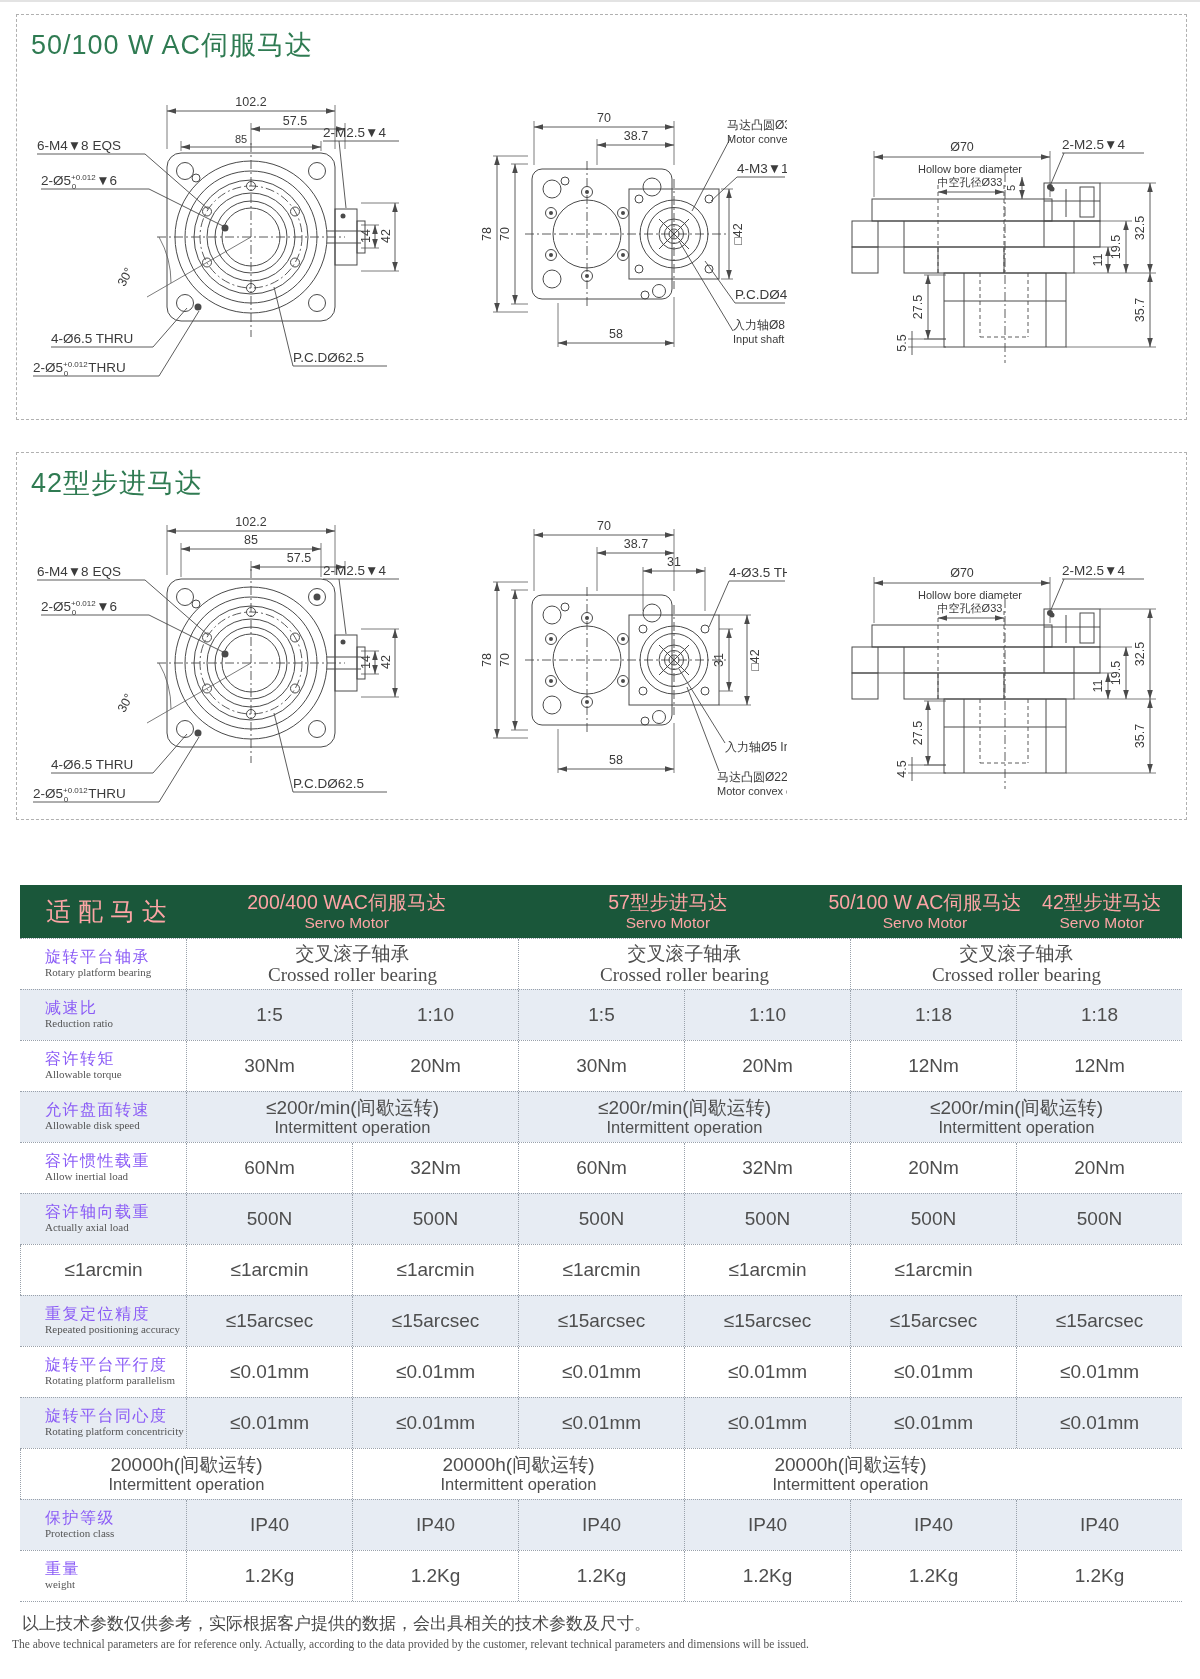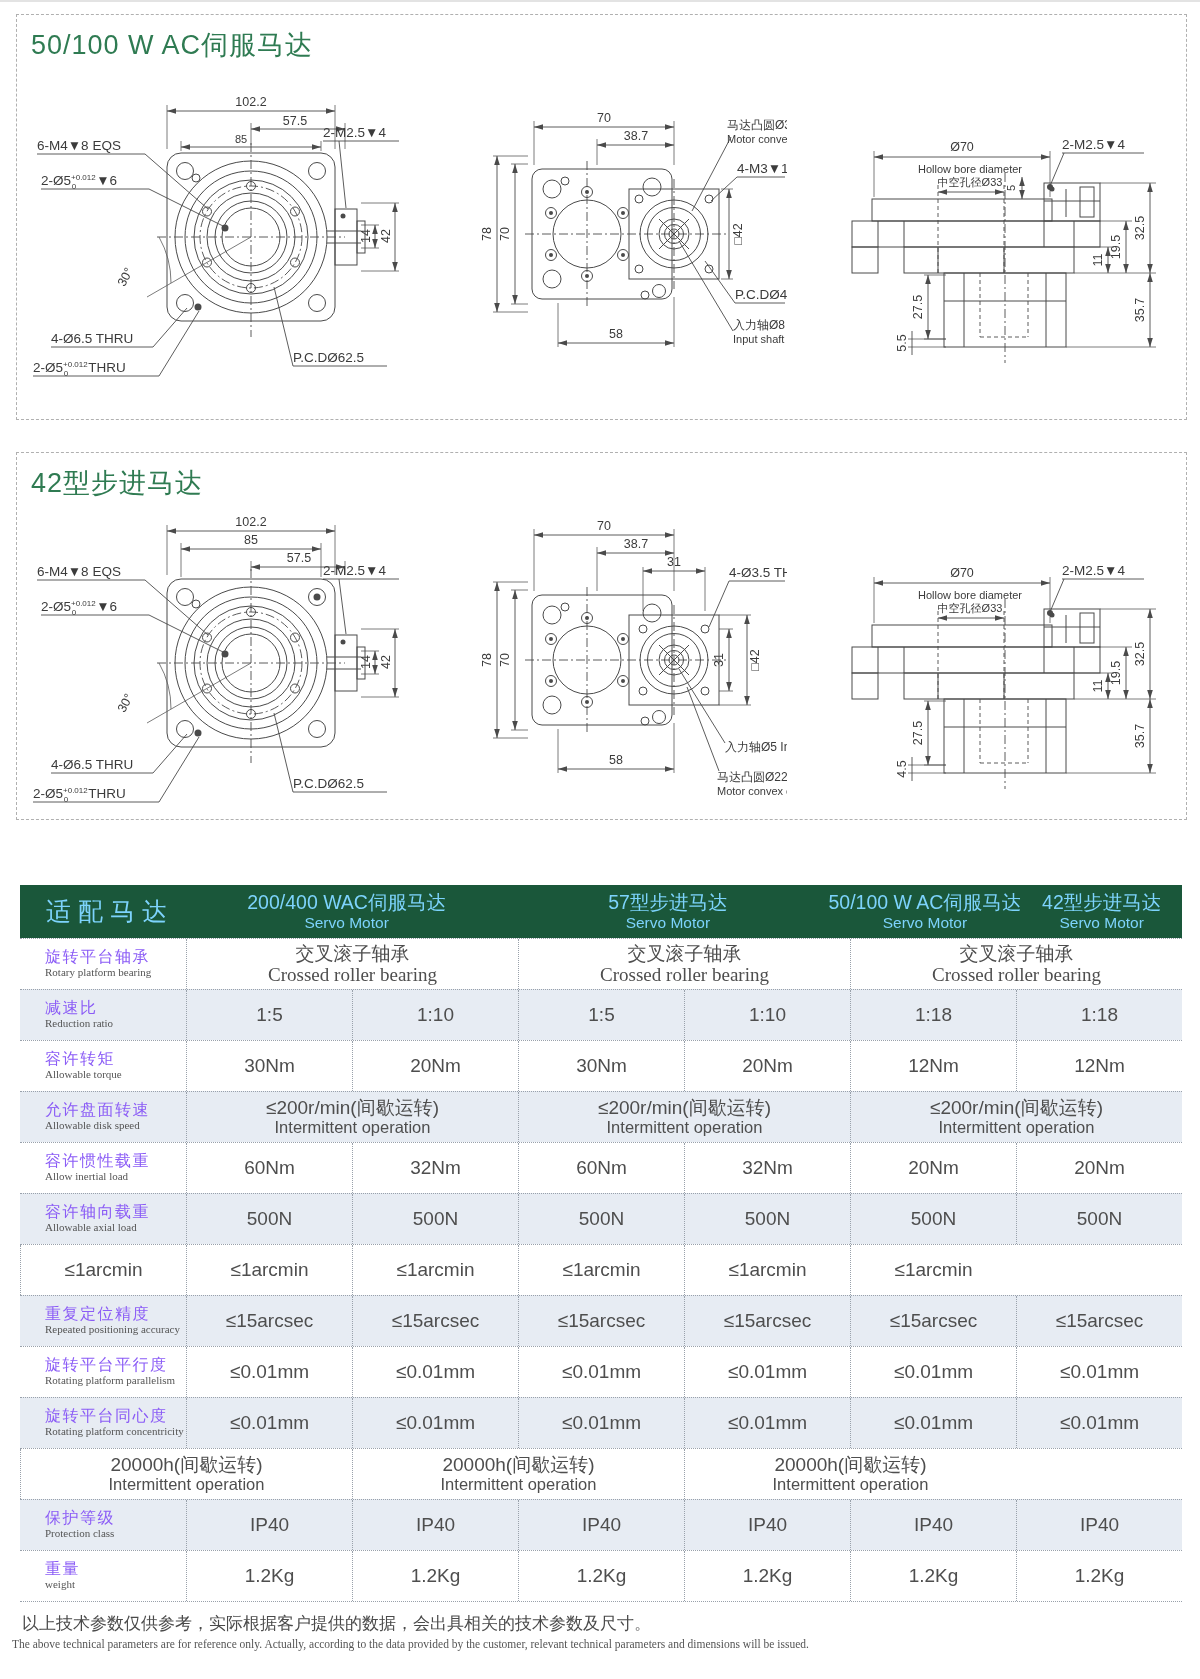--- a/index.html
+++ b/index.html
@@ -16,21 +16,21 @@
   svg .hd{stroke:#4a4a4a;fill:none;stroke-width:.9;stroke-dasharray:4 3;}
   svg .dl{stroke:#4a4a4a;fill:none;stroke-width:.9;}
   svg .dot{fill:#4a4a4a;stroke:none;}
   svg text{font-size:12.5px;fill:#3b3b3b;font-family:"Liberation Sans",sans-serif;}
   svg text.lb{font-size:13.5px;}
   svg text.sm{font-size:11px;}
   svg text.cn{font-size:12px;}
   svg text.mid{text-anchor:middle;}
   
   .spec{position:absolute;left:20px;top:885px;width:1162px;}
-  .thead{display:grid;grid-template-columns:166px repeat(6,1fr);background:#1a573a;color:#7dd3fc;height:53px;}
+  .thead{display:grid;grid-template-columns:166px repeat(6,1fr);background:#1a573a;color:#fca5a5;height:53px;}
   .th0{display:flex;align-items:center;padding-left:26px;font-size:25px;letter-spacing:7px;}
   .thg{grid-column:span 2;display:flex;flex-direction:column;align-items:center;justify-content:center;line-height:1.1;white-space:nowrap;}
   .thg1{grid-column:span 1;display:flex;flex-direction:column;align-items:center;justify-content:center;line-height:1.1;white-space:nowrap;}
   .thg .zh,.thg1 .zh{font-size:19.5px;}
   .thg .en,.thg1 .en{font-size:15.5px;}
   .trow{display:grid;grid-template-columns:166px repeat(6,1fr);height:50px;border-top:1px dotted #99a1ab;}
   .trow.last{border-bottom:1px dotted #99a1ab;}
   .trow.alt{background:#e7ecf3;}
   .tlabel{display:flex;flex-direction:column;justify-content:center;padding-left:25px;line-height:1.05;}
   .tlabel .zh{font-size:16px;color:#8b5cf6;letter-spacing:1.5px;}
@@ -656,21 +656,21 @@
     <div class="tcell">32Nm</div>
     <div class="tcell">60Nm</div>
     <div class="tcell">32Nm</div>
     <div class="tcell">20Nm</div>
     <div class="tcell">20Nm</div>
   </div>
 
   <div class="trow alt">
     <div class="tlabel">
         <div class="zh">容许轴向载重</div>
-        <div class="en">Allowable axial load</div>
+        <div class="en">Actually axial load</div>
       </div>
     <div class="tcell">500N</div>
     <div class="tcell">500N</div>
     <div class="tcell">500N</div>
     <div class="tcell">500N</div>
     <div class="tcell">500N</div>
     <div class="tcell">500N</div>
   </div>
 
   <div class="trow">

